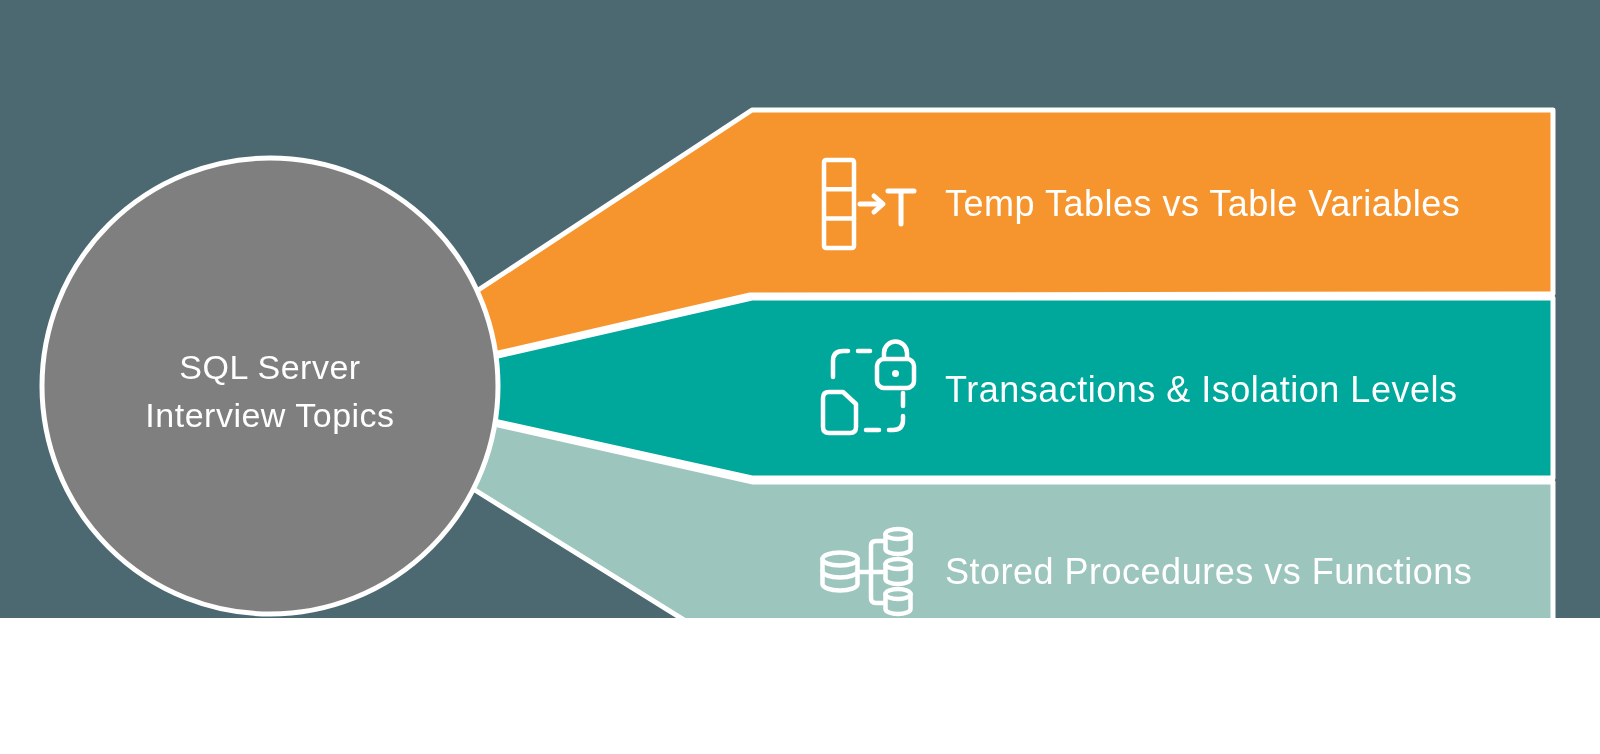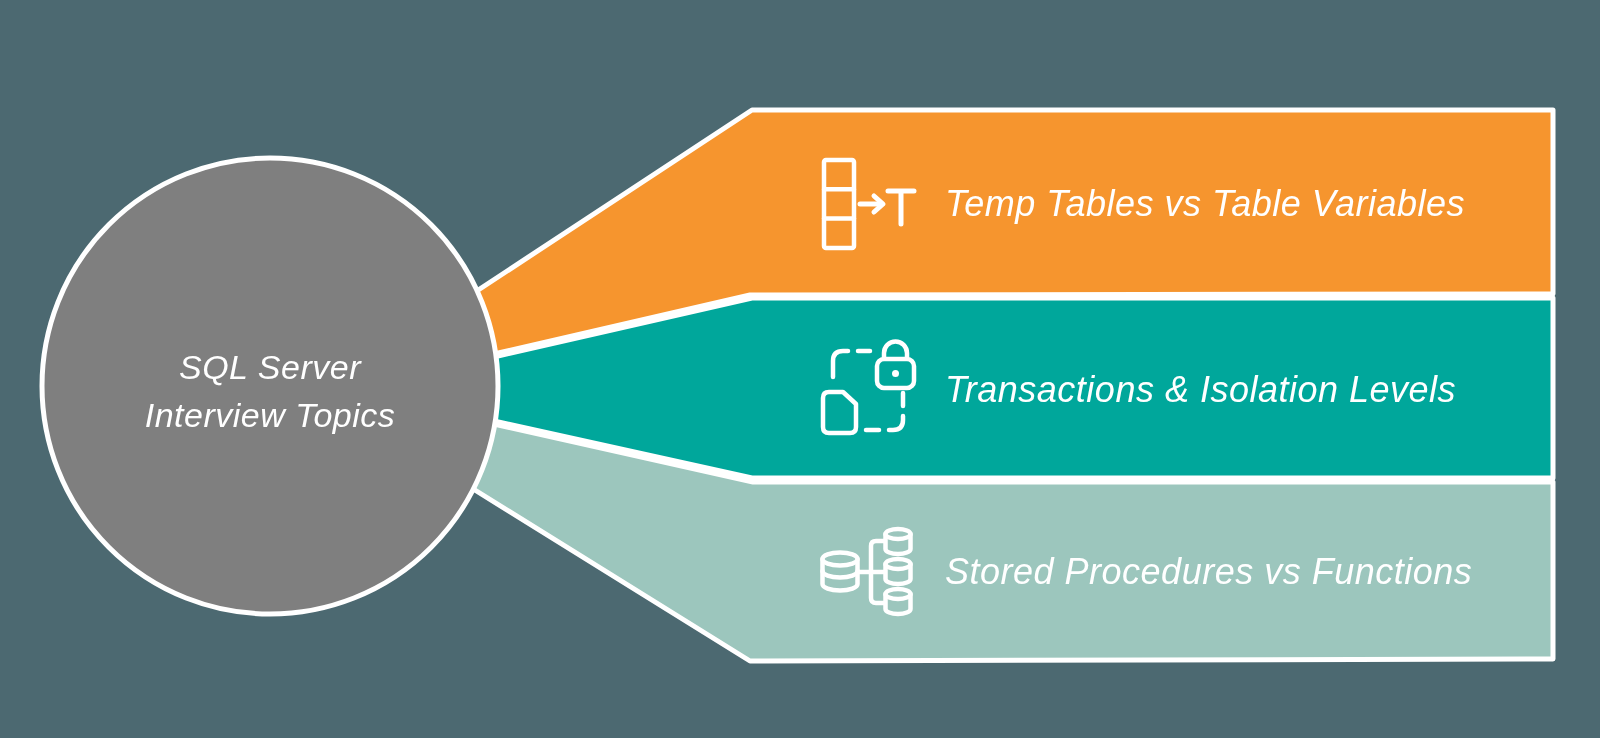--- a/index.html
+++ b/index.html
@@ -1,17 +1,17 @@
 <!DOCTYPE html>
 <html><head>
 <meta charset="utf-8">
 <style>
   html, body { margin: 0; padding: 0; }
   body { font-family: "Liberation Sans", sans-serif; }
-  .stage { position: relative; width: 1600px; height: 738px; overflow: hidden; font-style: italic; }
+  .stage { position: relative; width: 1600px; height: 618px; overflow: hidden; }
   .stage svg { display: block; width: 1600px; height: 754px; }
   .band-shape { stroke: #ffffff; stroke-width: 5; stroke-linejoin: round; }
   .icon-stroke { fill: none; stroke: #ffffff; stroke-width: 4.5; stroke-linecap: round; stroke-linejoin: round; }
   .icon-fill   { stroke: #ffffff; stroke-width: 4.5; stroke-linecap: round; stroke-linejoin: round; }
   .band-label { font-size: 36px; fill: #ffffff; font-weight: 400; letter-spacing: 0.5px; }
   .circle-label { font-size: 34px; fill: #ffffff; font-weight: 400; text-anchor: middle; letter-spacing: 0.5px; }
 </style>
 </head>
 <body>
 

